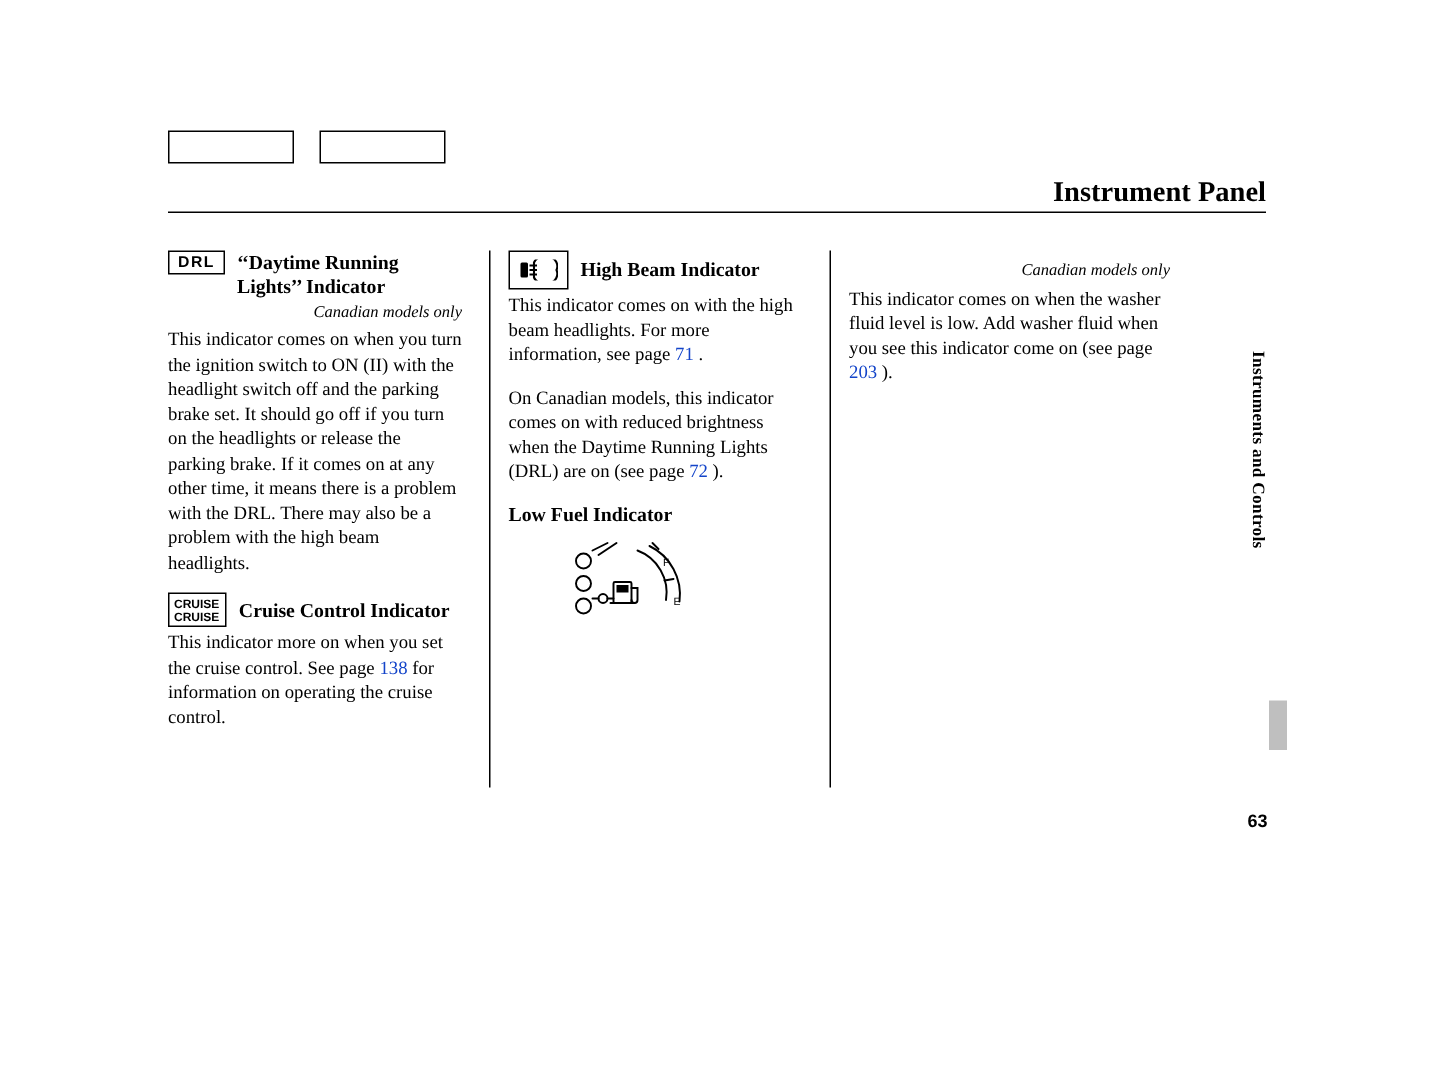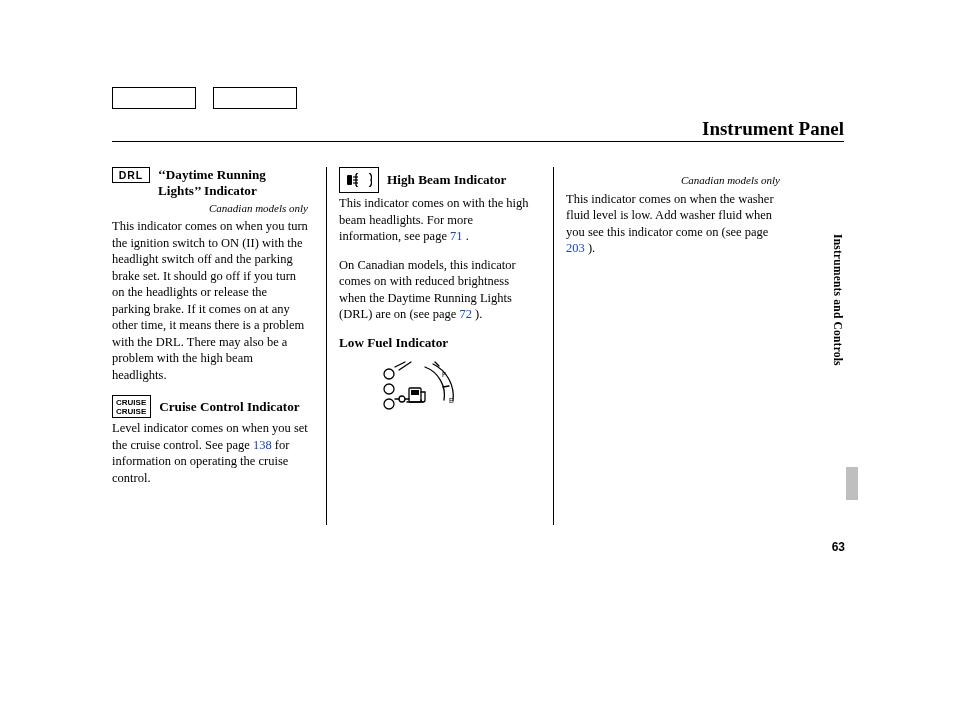--- a/index.html
+++ b/index.html
@@ -164,21 +164,21 @@
       <p>This indicator comes on when you turn the ignition switch to ON (II) with the headlight switch off and the parking brake set. It should go off if you turn on the headlights or release the parking brake. If it comes on at any other time, it means there is a problem with the DRL. There may also be a problem with the high beam headlights.</p>
 
       <div class="hdr-row" style="margin-top:4px;">
         <div class="icon-box" style="font-size:8px; line-height:9px; letter-spacing:0;">
           <span>CRUISE</span>
           <span>CRUISE</span>
         </div>
         <div class="sub-heading" style="align-self:center;">Cruise Control Indicator</div>
       </div>
       <p>
-        <span>Level indicator comes on when you set the cruise control. See page </span><span class="link">138</span><span> for information on operating the cruise control.</span>
+        <span>This indicator more on when you set the cruise control. See page </span><span class="link">138</span><span> for information on operating the cruise control.</span>
       </p>
     </div>
 
     <div class="sep"></div>
 
     <div class="col">
 
       <div class="hdr-row">
         <div class="icon-svg-box">
           <svg width="26" height="14" viewBox="0 0 26 14">

